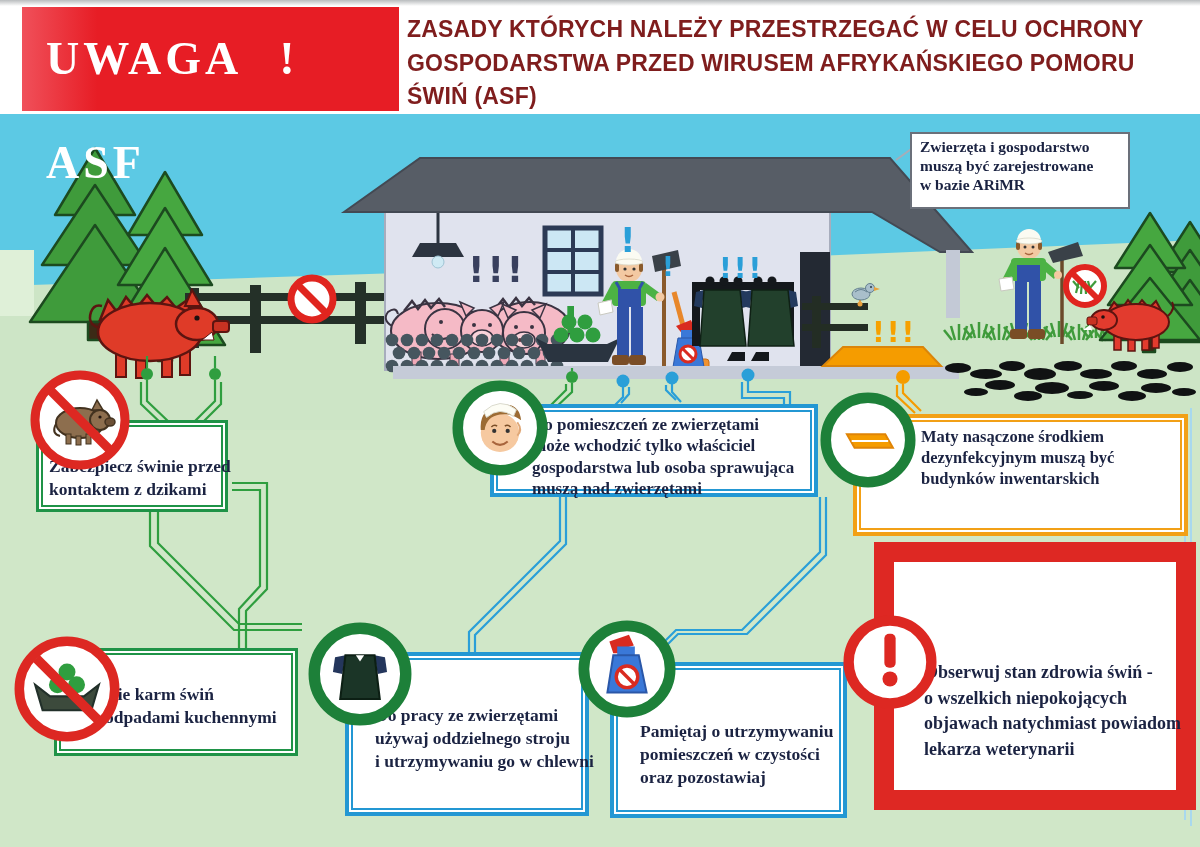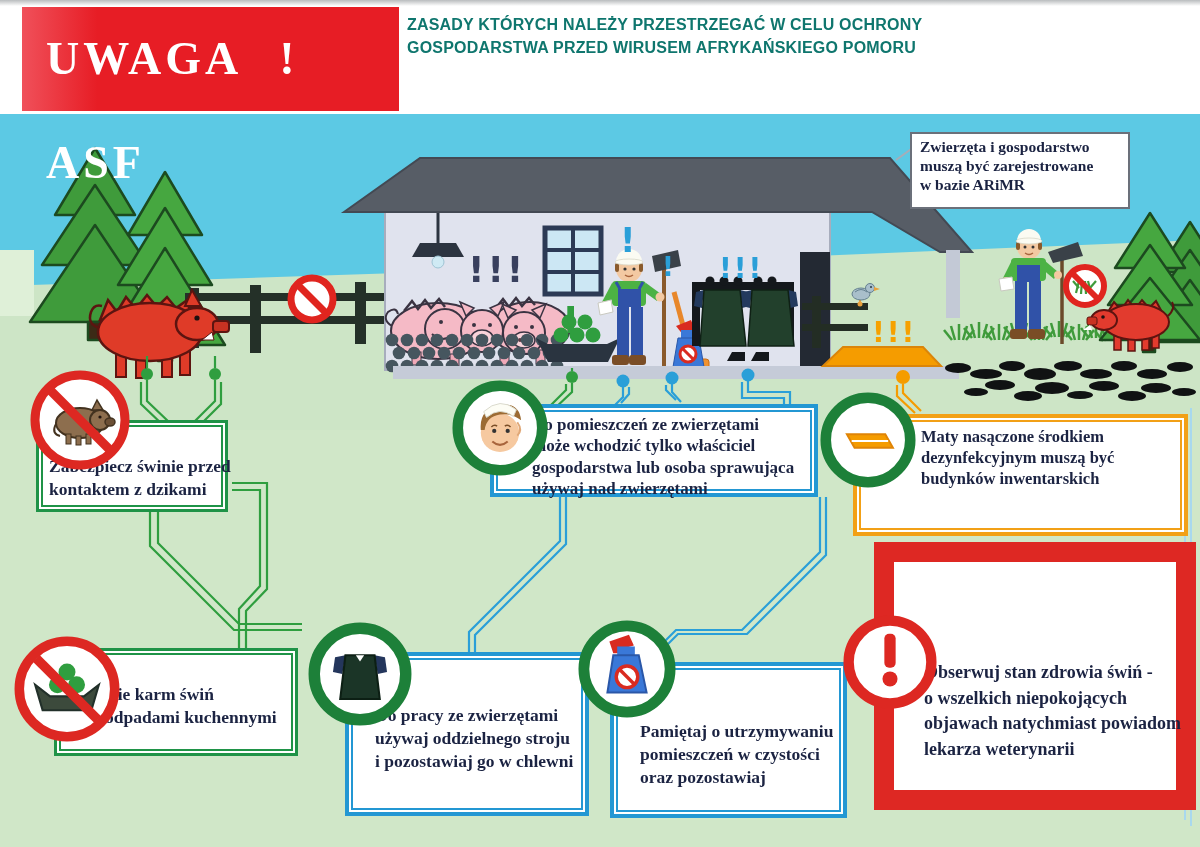--- a/index.html
+++ b/index.html
@@ -9,22 +9,22 @@
             background:linear-gradient(#b9bcbe,#ffffff);}
   .scene-svg{position:absolute;left:0;top:0;width:1200px;height:847px;}
 
   
   .banner{position:absolute;left:14px;top:7px;width:377px;height:104px;
           background:linear-gradient(90deg,#f0505a,#e71d25 20%,#e71d25);
           color:#fff;font-weight:bold;font-size:46px;line-height:104px;
           padding-left:24px;box-sizing:border-box;letter-spacing:4px;word-spacing:24px;
           font-family:"Liberation Serif",serif;margin-left:8px;}
   .title{position:absolute;left:407px;top:13px;width:782px;
-         font-family:"Liberation Sans",sans-serif;font-weight:bold;font-size:16px;
-         line-height:1.46;color:#0f766e;letter-spacing:0.2px;}
+         font-family:"Liberation Sans",sans-serif;font-weight:bold;font-size:23px;
+         line-height:1.46;color:#7f1d1d;letter-spacing:0.2px;}
 
   
   .callout{position:absolute;background:#fff;box-sizing:border-box;
            border:3px solid var(--c);color:#1b2342;font-weight:bold;}
   .callout.blue,.callout.orange{border-width:4px;}
   .callout .ib{position:absolute;inset:2px;border:2px solid var(--c);pointer-events:none;}
   .callout.red{border:20px solid #de2823;}
   .callout .txt{position:relative;font-size:17px;line-height:1.3;}
   .ln{white-space:nowrap;}
 
@@ -403,20 +403,21 @@
     </g>
   </svg>
 
   <div class="scan-top"></div>
   <div class="banner">
     <span>UWAGA ! ASF</span>
   </div>
   <div class="title">
     <div class="ln">ZASADY KTÓRYCH NALEŻY PRZESTRZEGAĆ W CELU OCHRONY</div>
     <div class="ln">GOSPODARSTWA PRZED WIRUSEM AFRYKAŃSKIEGO POMORU</div>
+    <div class="ln">ŚWIŃ (ASF)</div>
   </div>
 
   <div class="callout" style="left:910px;top:132px;width:220px;height:77px;--c:#6b707a;border:2px solid #6b707a">
     <div class="txt" style="padding:4px 8px;font-size:15.5px;line-height:1.22">
       <div class="ln">Zwierzęta i gospodarstwo</div>
       <div class="ln">muszą być zarejestrowane</div>
       <div class="ln">w bazie ARiMR</div>
     </div>
   </div>
 
@@ -427,21 +428,21 @@
       <div class="ln">kontaktem z dzikami</div>
     </div>
   </div>
 
   <div class="callout blue" style="left:490px;top:404px;width:328px;height:93px;--c:#2397d3">
     <div class="ib"></div>
     <div class="txt" style="padding:6px 8px 0 38px;font-size:17px;line-height:1.26">
       <div class="ln">Do pomieszczeń ze zwierzętami</div>
       <div class="ln">może wchodzić tylko właściciel</div>
       <div class="ln">gospodarstwa lub osoba sprawująca</div>
-      <div class="ln">używaj nad zwierzętami</div>
+      <div class="ln">muszą nad zwierzętami</div>
     </div>
   </div>
 
   <div class="callout orange" style="left:853px;top:414px;width:335px;height:122px;--c:#f2a016">
     <div class="ib"></div>
     <div class="txt" style="padding:8px 6px 0 64px;font-size:16.5px;line-height:1.28">
       <div class="ln">Maty nasączone środkiem</div>
       <div class="ln">dezynfekcyjnym muszą być</div>
       <div class="ln">budynków inwentarskich</div>
     </div>
@@ -453,21 +454,21 @@
       <div class="ln">Nie karm świń</div>
       <div class="ln">odpadami kuchennymi</div>
     </div>
   </div>
 
   <div class="callout blue" style="left:345px;top:652px;width:244px;height:164px;--c:#2397d3">
     <div class="ib"></div>
     <div class="txt" style="padding:48px 8px 0 26px;font-size:17.5px">
       <div class="ln">Do pracy ze zwierzętami</div>
       <div class="ln">używaj oddzielnego stroju</div>
-      <div class="ln">i pozostawiaj go w chlewni</div>
+      <div class="ln">i utrzymywaniu go w chlewni</div>
     </div>
   </div>
 
   <div class="callout blue" style="left:610px;top:662px;width:237px;height:156px;--c:#2397d3">
     <div class="ib"></div>
     <div class="txt" style="padding:54px 6px 0 26px;font-size:17.5px">
       <div class="ln">Pamiętaj o utrzymywaniu</div>
       <div class="ln">pomieszczeń w czystości</div>
       <div class="ln">oraz pozostawiaj</div>
     </div>

